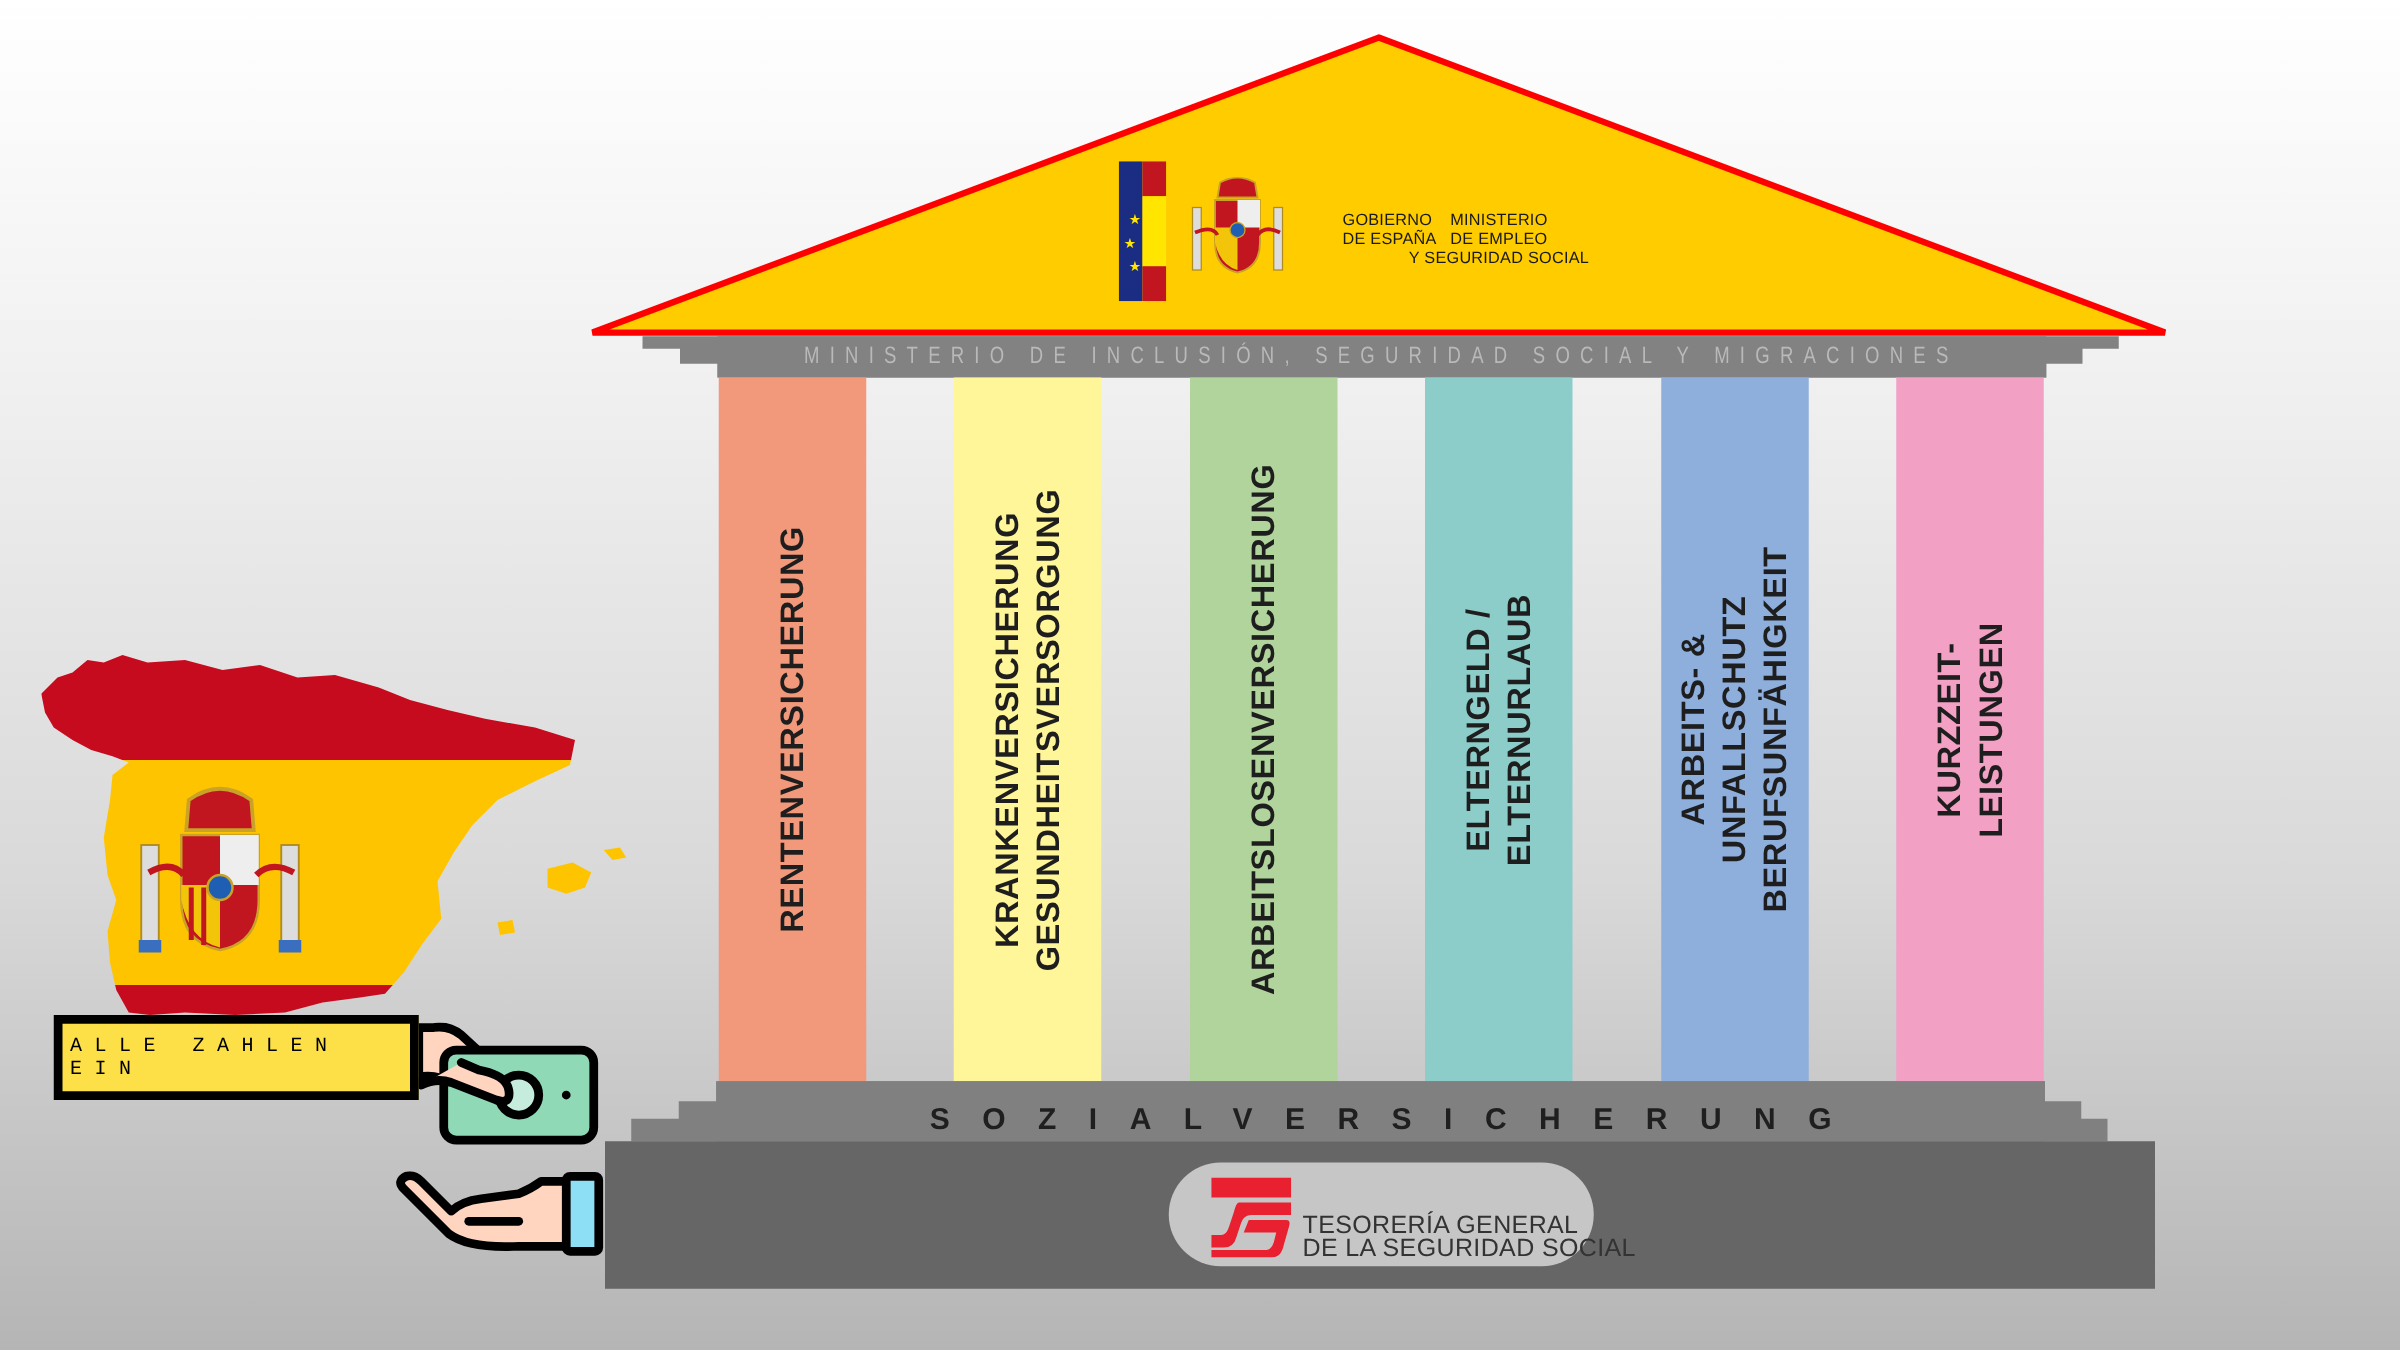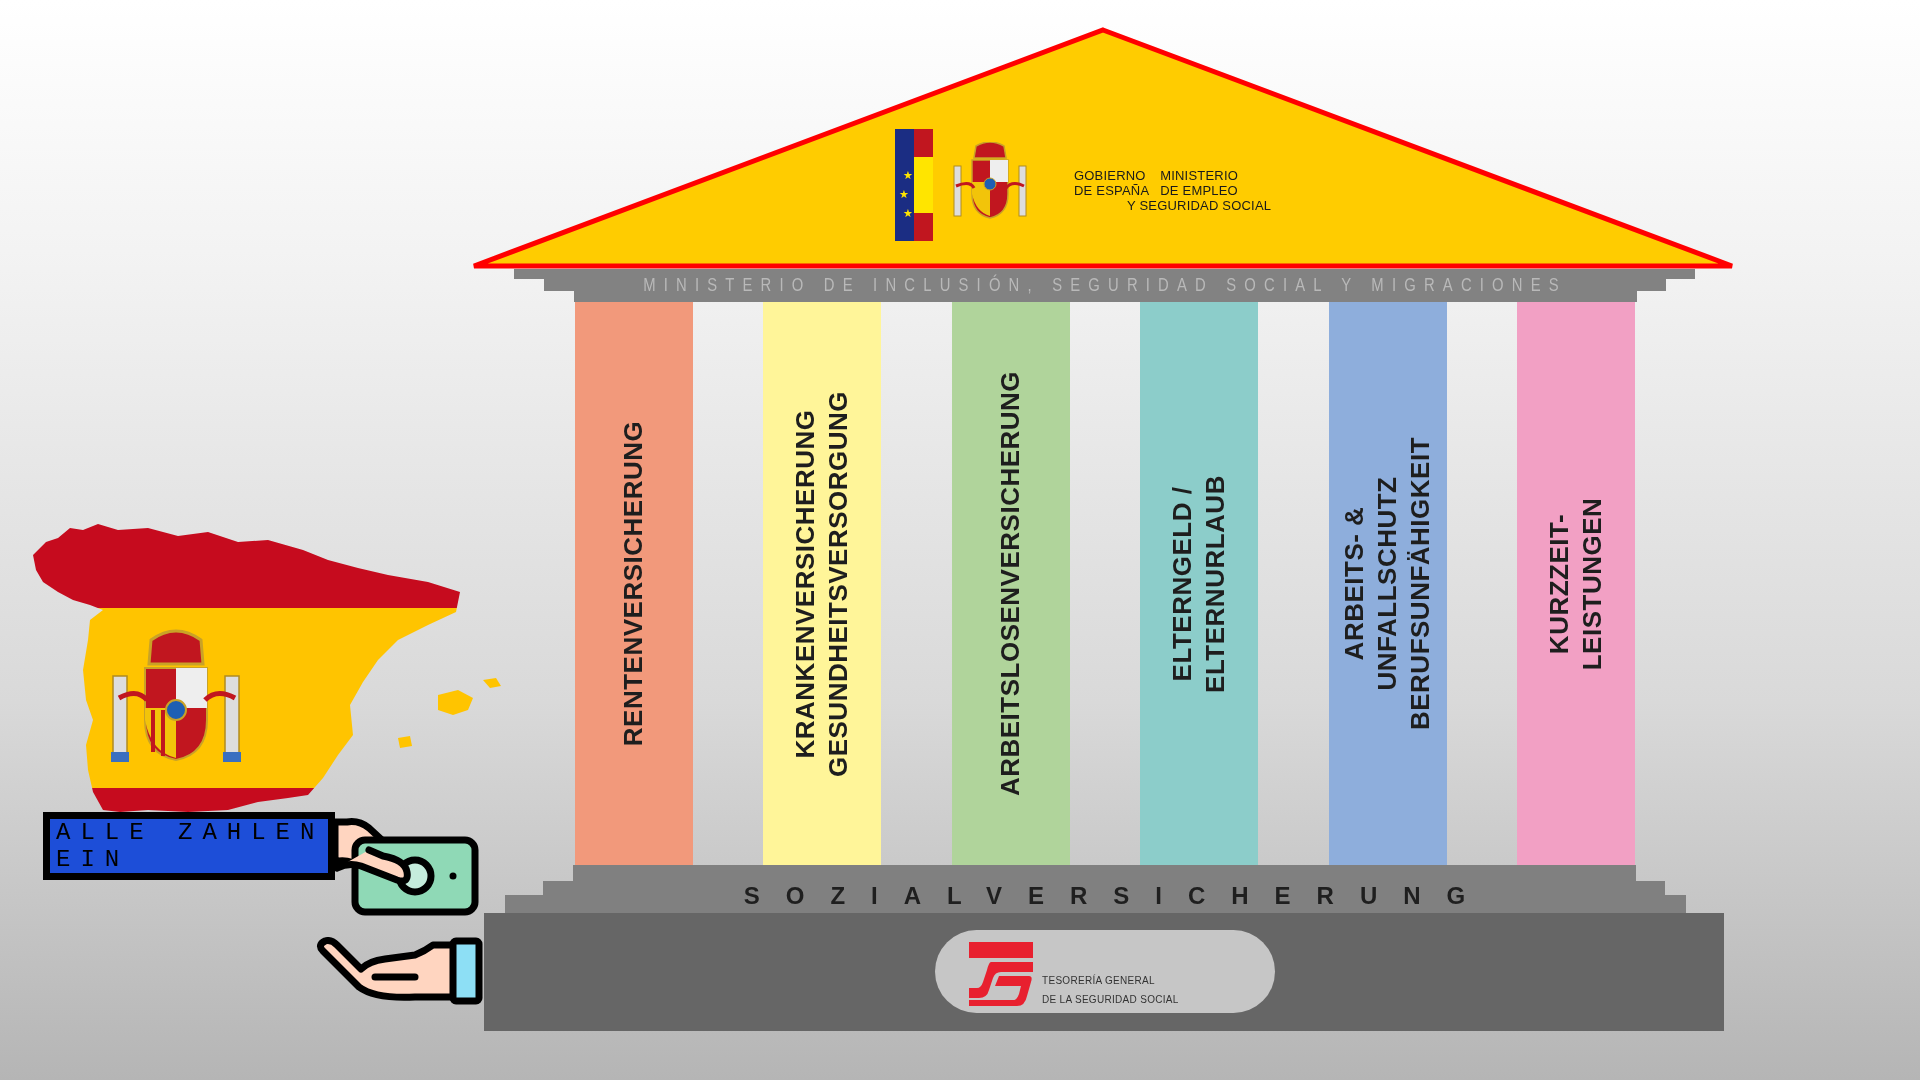--- a/index.html
+++ b/index.html
@@ -41,29 +41,29 @@
     display:flex; align-items:center; justify-content:center;
     font-family:"Liberation Sans", sans-serif; font-weight:bold; font-size:24px;
     color:#1f1f1f; letter-spacing:26px; padding-left:26px; box-sizing:border-box;
   }
   .tgss-pill {
     position:absolute; left:935px; top:930px; width:340px; height:83px;
     background:#c6c6c6; border-radius:42px;
   }
   .tgss-text {
     position:absolute; left:1042px; top:971px;
-    font-family:"Liberation Sans", sans-serif; font-size:10px; line-height:19px; color:#333;
+    font-family:"Liberation Sans", sans-serif; font-size:20px; line-height:19px; color:#333;
     white-space:pre-line; letter-spacing:0.3px;
   }
   
   .pay-label {
     position:absolute; left:43px; top:812px; width:292px; height:68px;
-    background:#1d4ed8; border:7px solid #000; box-sizing:border-box;
+    background:#fde047; border:7px solid #000; box-sizing:border-box;
     display:flex; align-items:center; justify-content:center;
-    font-family:"Liberation Mono", monospace; font-size:24px; color:#000;
+    font-family:"Liberation Mono", monospace; font-size:16px; color:#000;
     letter-spacing:10px; padding-left:6px;
   }
 </style>
 </head>
 <body>
 
 <svg id="roof-svg" width="1920" height="1080" viewBox="0 0 1920 1080">
   <polygon points="1103,30 1732,266 474,266" fill="#ffcc00" stroke="#ff0000" stroke-width="5" stroke-linejoin="miter"></polygon>
 </svg>
 

